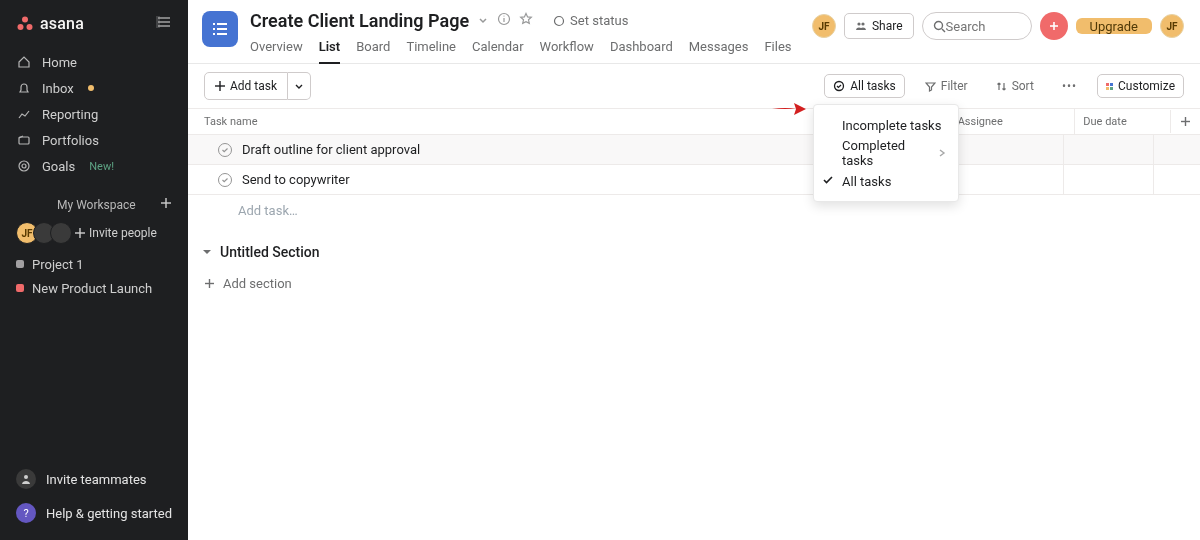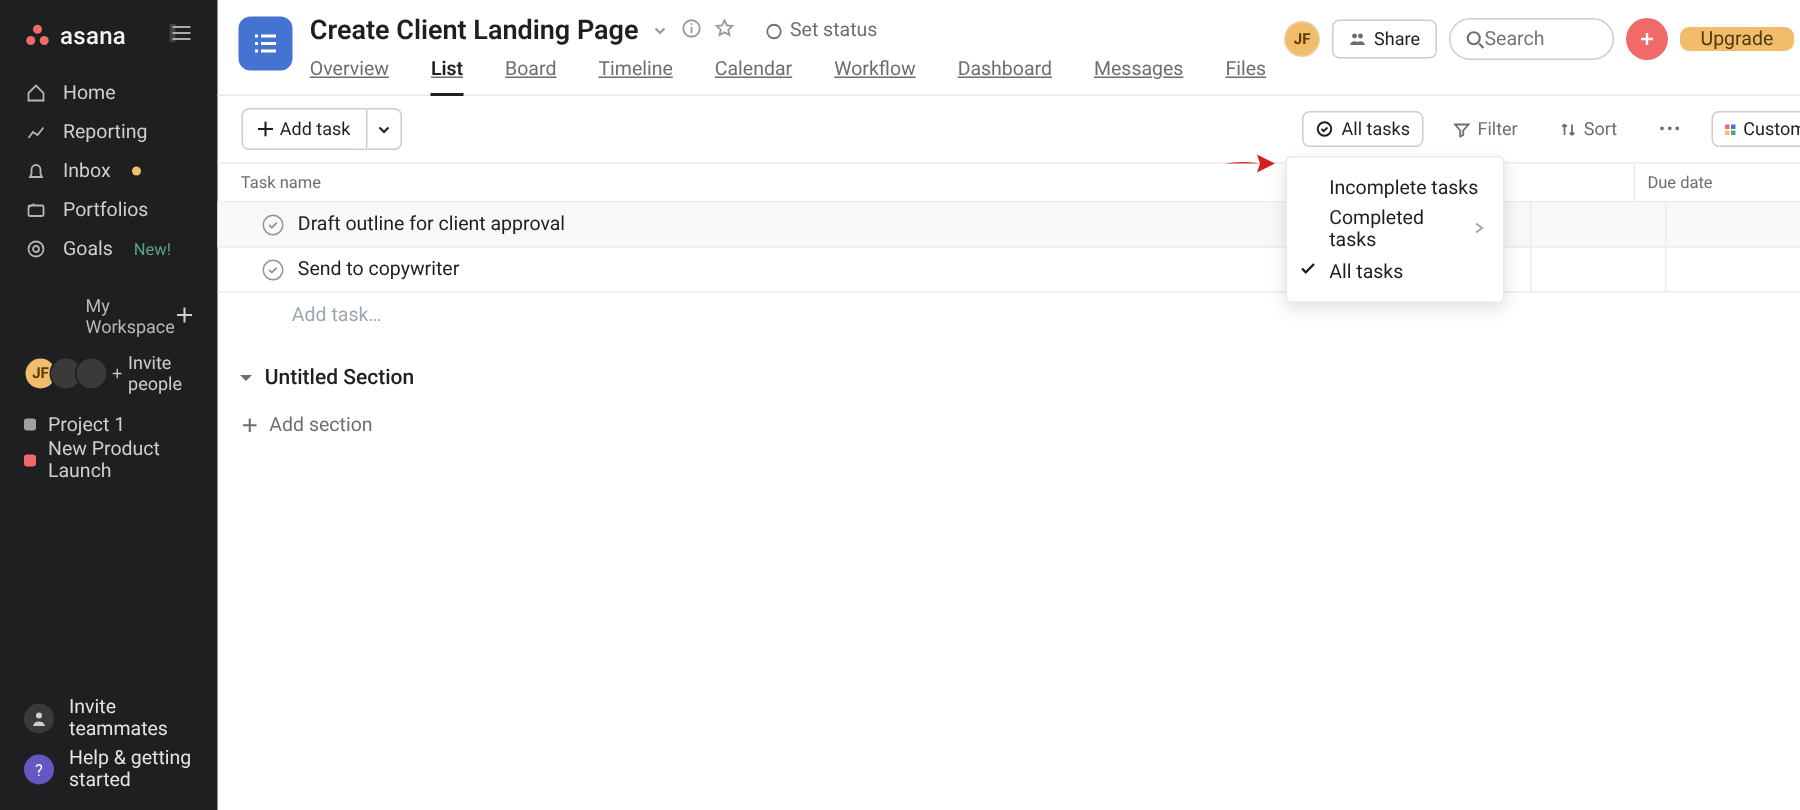--- a/index.html
+++ b/index.html
@@ -32,21 +32,21 @@
   
   
   .main { flex:1; display:flex; flex-direction:column; }
   .header { display:flex; align-items:flex-start; padding:10px 16px 0 14px; gap:12px; border-bottom:1px solid #e8e8e8;}
   .proj-square { width:36px; height:36px; border-radius:8px; background:#4573d2; display:flex; align-items:center; justify-content:center; margin-top:1px;}
   .header-center { flex:1; display:flex; flex-direction:column; }
   .title-row { display:flex; align-items:center; gap:8px; color:#6d6e6f;}
   .title-row h1 { font-size:18px; font-weight:600; color:#1e1f21;}
   .title-row .ic { cursor:pointer; opacity:0.7;}
   .status { display:flex; align-items:center; gap:5px; cursor:pointer; font-size:13px; margin-left:12px; color:#6d6e6f;}
-  .tabs { display:flex; gap:28px; margin-top:8px; font-size:13px; color:#6d6e6f;text-decoration:underline;}
+  .tabs { display:flex; gap:16px; margin-top:8px; font-size:13px; color:#6d6e6f;}
   .tab { padding-bottom:8px; cursor:pointer;}
   .tab.active { color:#1e1f21; font-weight:600; border-bottom:2px solid #1e1f21; margin-bottom:-1px;}
   .header-right { display:flex; align-items:center; gap:8px; padding-top:2px;}
   .avatar-md { width:24px; height:24px; border-radius:50%; background:#f1bd6c; display:flex; align-items:center; justify-content:center; font-size:10px; font-weight:700; color:#5a3b00; border:1px solid #e8d2a4;}
   .share-btn { display:flex; align-items:center; gap:5px; border:1px solid #cfcbcb; border-radius:5px; height:26px; padding:0 10px; font-size:12px; cursor:pointer;}
   .search-wrap { display:flex; align-items:center; border:1px solid #cfcbcb; border-radius:14px; height:28px; padding:0 10px; width:110px;}
   .search-wrap input { border:none; outline:none; width:72px; font-size:13px; color:#a16207; background:transparent;}
   .plus-circle { width:28px; height:28px; border-radius:50%; background:#f06a6a; display:flex; align-items:center; justify-content:center; cursor:pointer;}
   .upgrade { background:#f1bd6c; border-radius:6px; height:16px; padding:0 14px; display:flex; align-items:center; font-size:13px; font-weight:400; cursor:pointer; color:#513a07;}
   
@@ -117,33 +117,33 @@
       <span class="icon">
           <svg width="14" height="14" viewBox="0 0 14 14" fill="none" stroke="#cfcfcf" stroke-width="1.2">
             <path d="M2 7l5-5 5 5v5H2z"></path>
           </svg>
         </span>
       <span>Home</span>
     </div>
     <div class="nav-item">
       <span class="icon">
           <svg width="14" height="14" viewBox="0 0 14 14" fill="none" stroke="#cfcfcf" stroke-width="1.2">
-            <path d="M2 11l3-4 3 2 4-5"></path>
-          </svg>
-        </span>
-      <span>Reporting</span>
+            <path d="M4 9V6a3 3 0 016 0v3l1 2H3z"></path>
+          </svg>
+        </span>
+      <span>Inbox</span>
+      <span class="dot-amber"></span>
     </div>
     <div class="nav-item">
       <span class="icon">
           <svg width="14" height="14" viewBox="0 0 14 14" fill="none" stroke="#cfcfcf" stroke-width="1.2">
-            <path d="M4 9V6a3 3 0 016 0v3l1 2H3z"></path>
-          </svg>
-        </span>
-      <span>Inbox</span>
-      <span class="dot-amber"></span>
+            <path d="M2 11l3-4 3 2 4-5"></path>
+          </svg>
+        </span>
+      <span>Reporting</span>
     </div>
     <div class="nav-item">
       <span class="icon">
           <svg width="14" height="14" viewBox="0 0 14 14" fill="none" stroke="#cfcfcf" stroke-width="1.2">
             <rect x="2" y="4" width="10" height="7" rx="1"></rect>
             <path d="M2 5l4-2"></path>
           </svg>
         </span>
       <span>Portfolios</span>
     </div>

